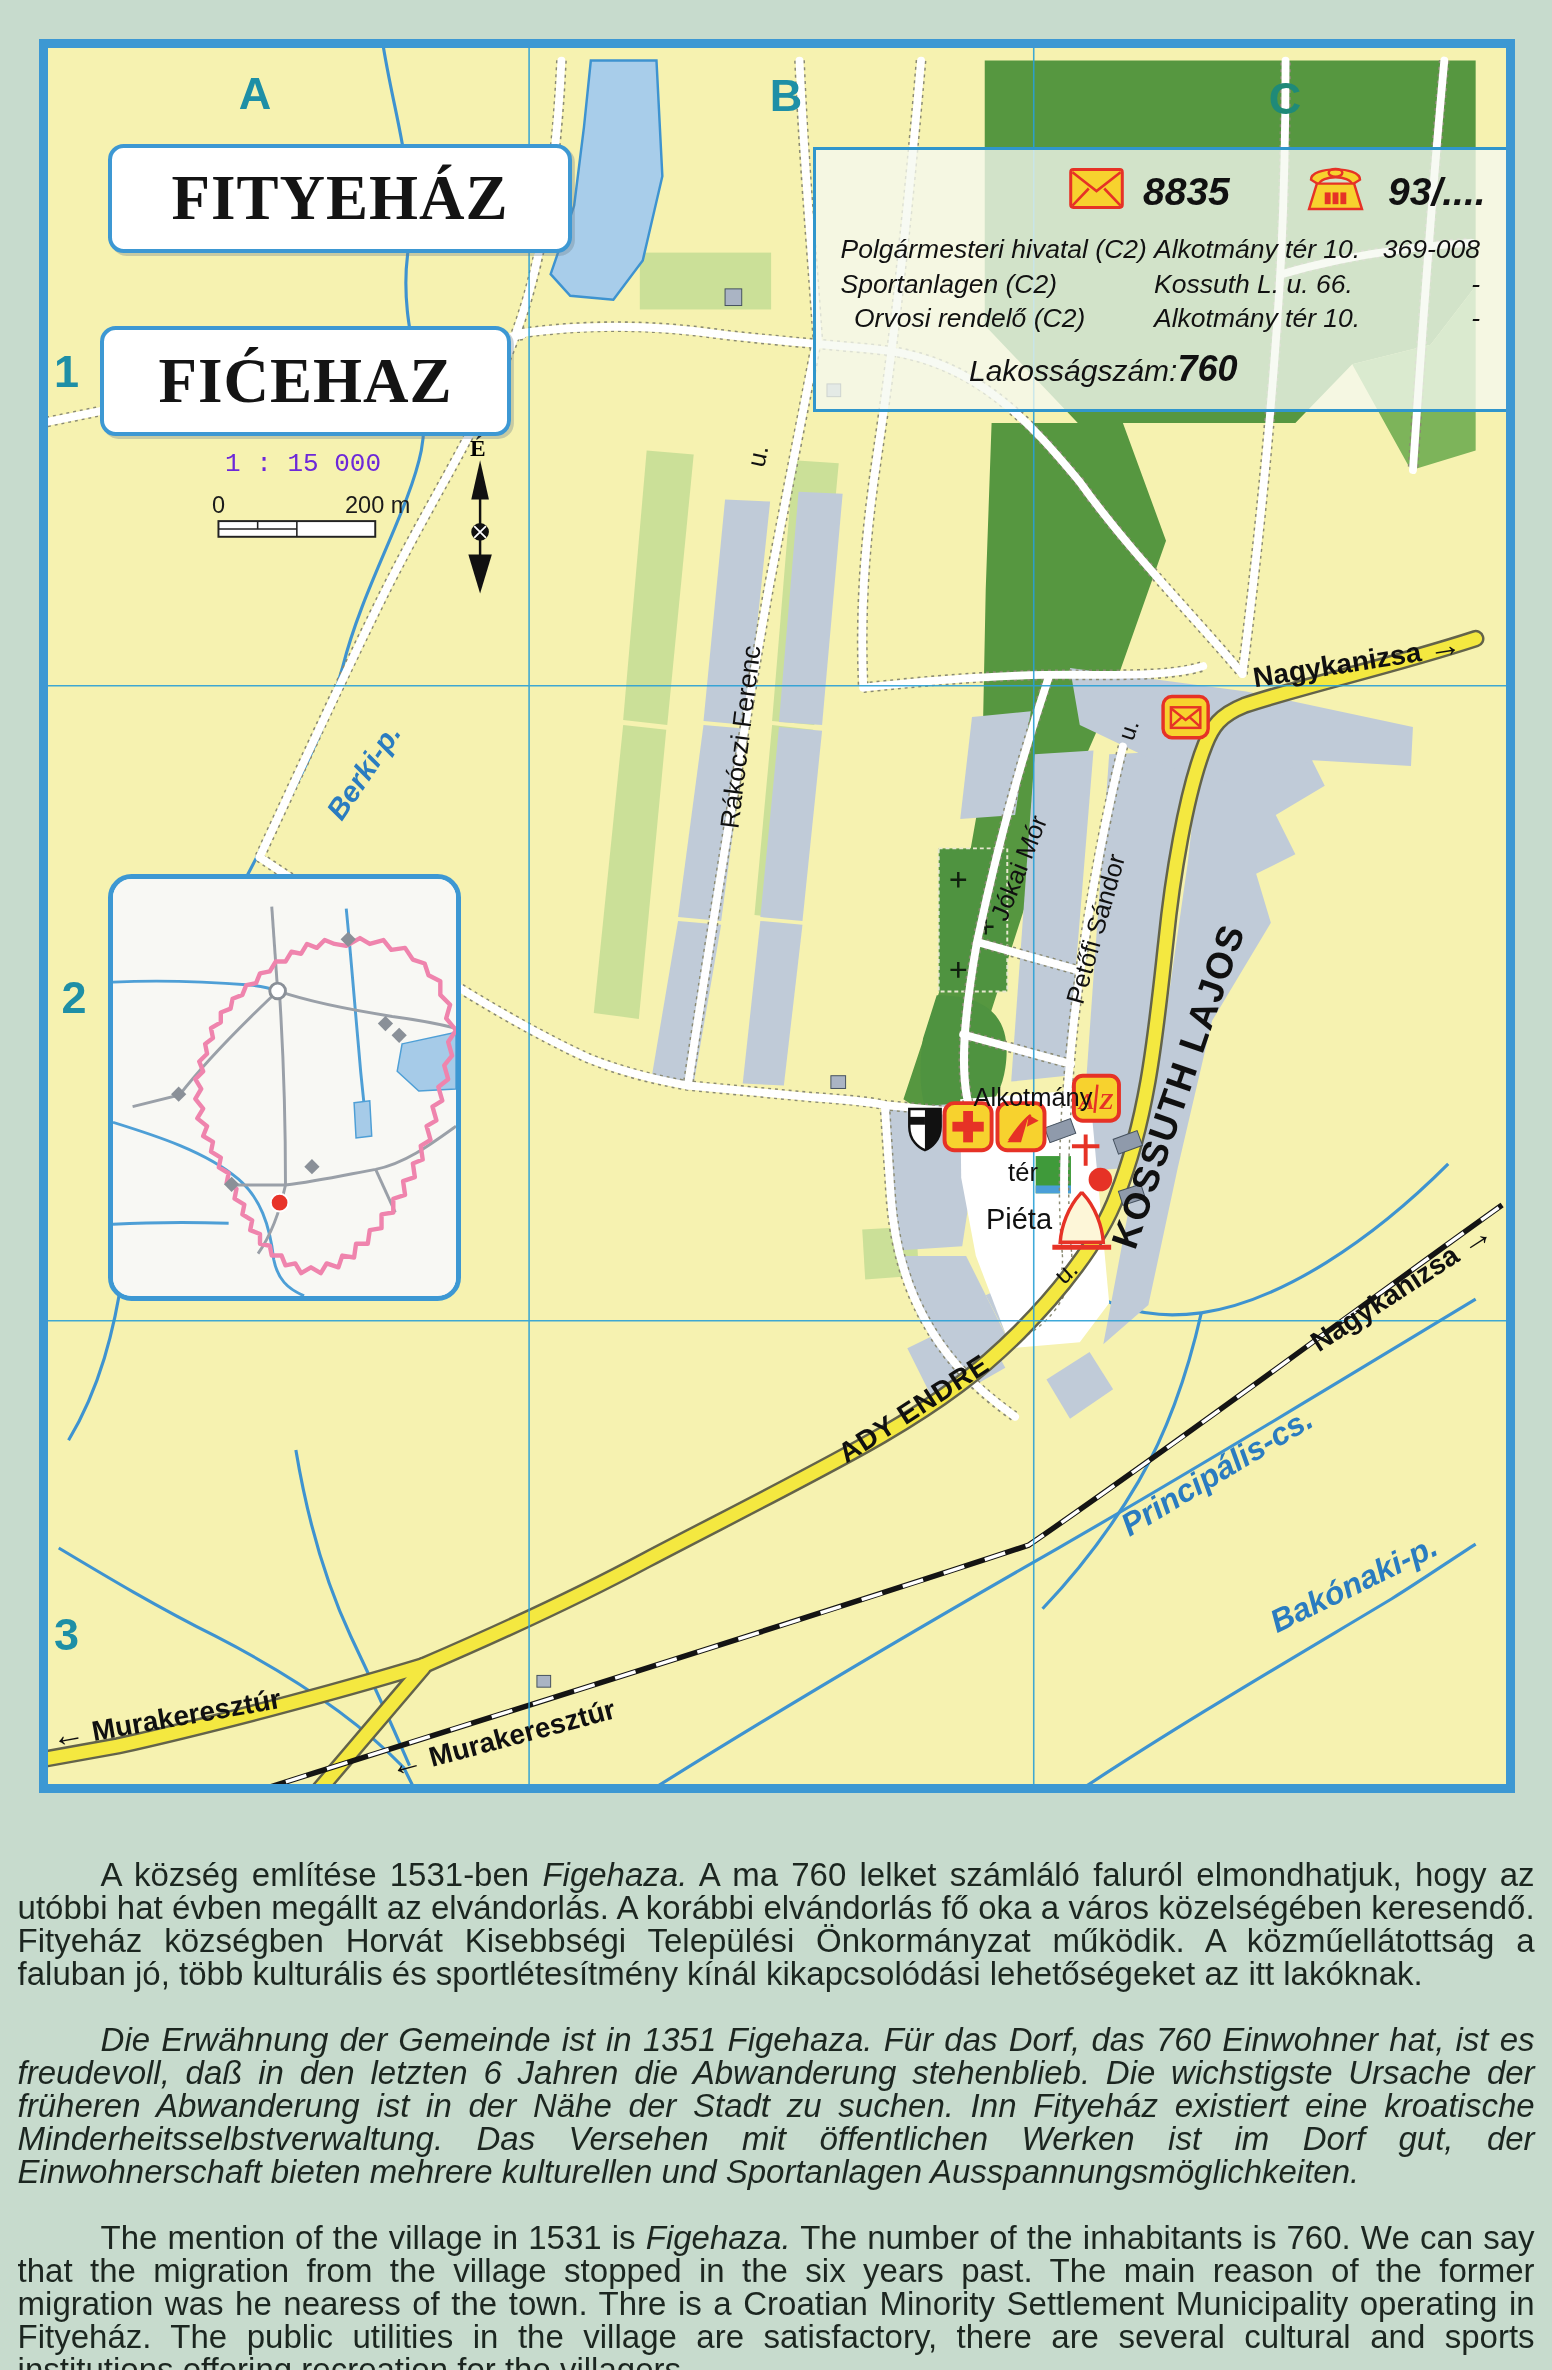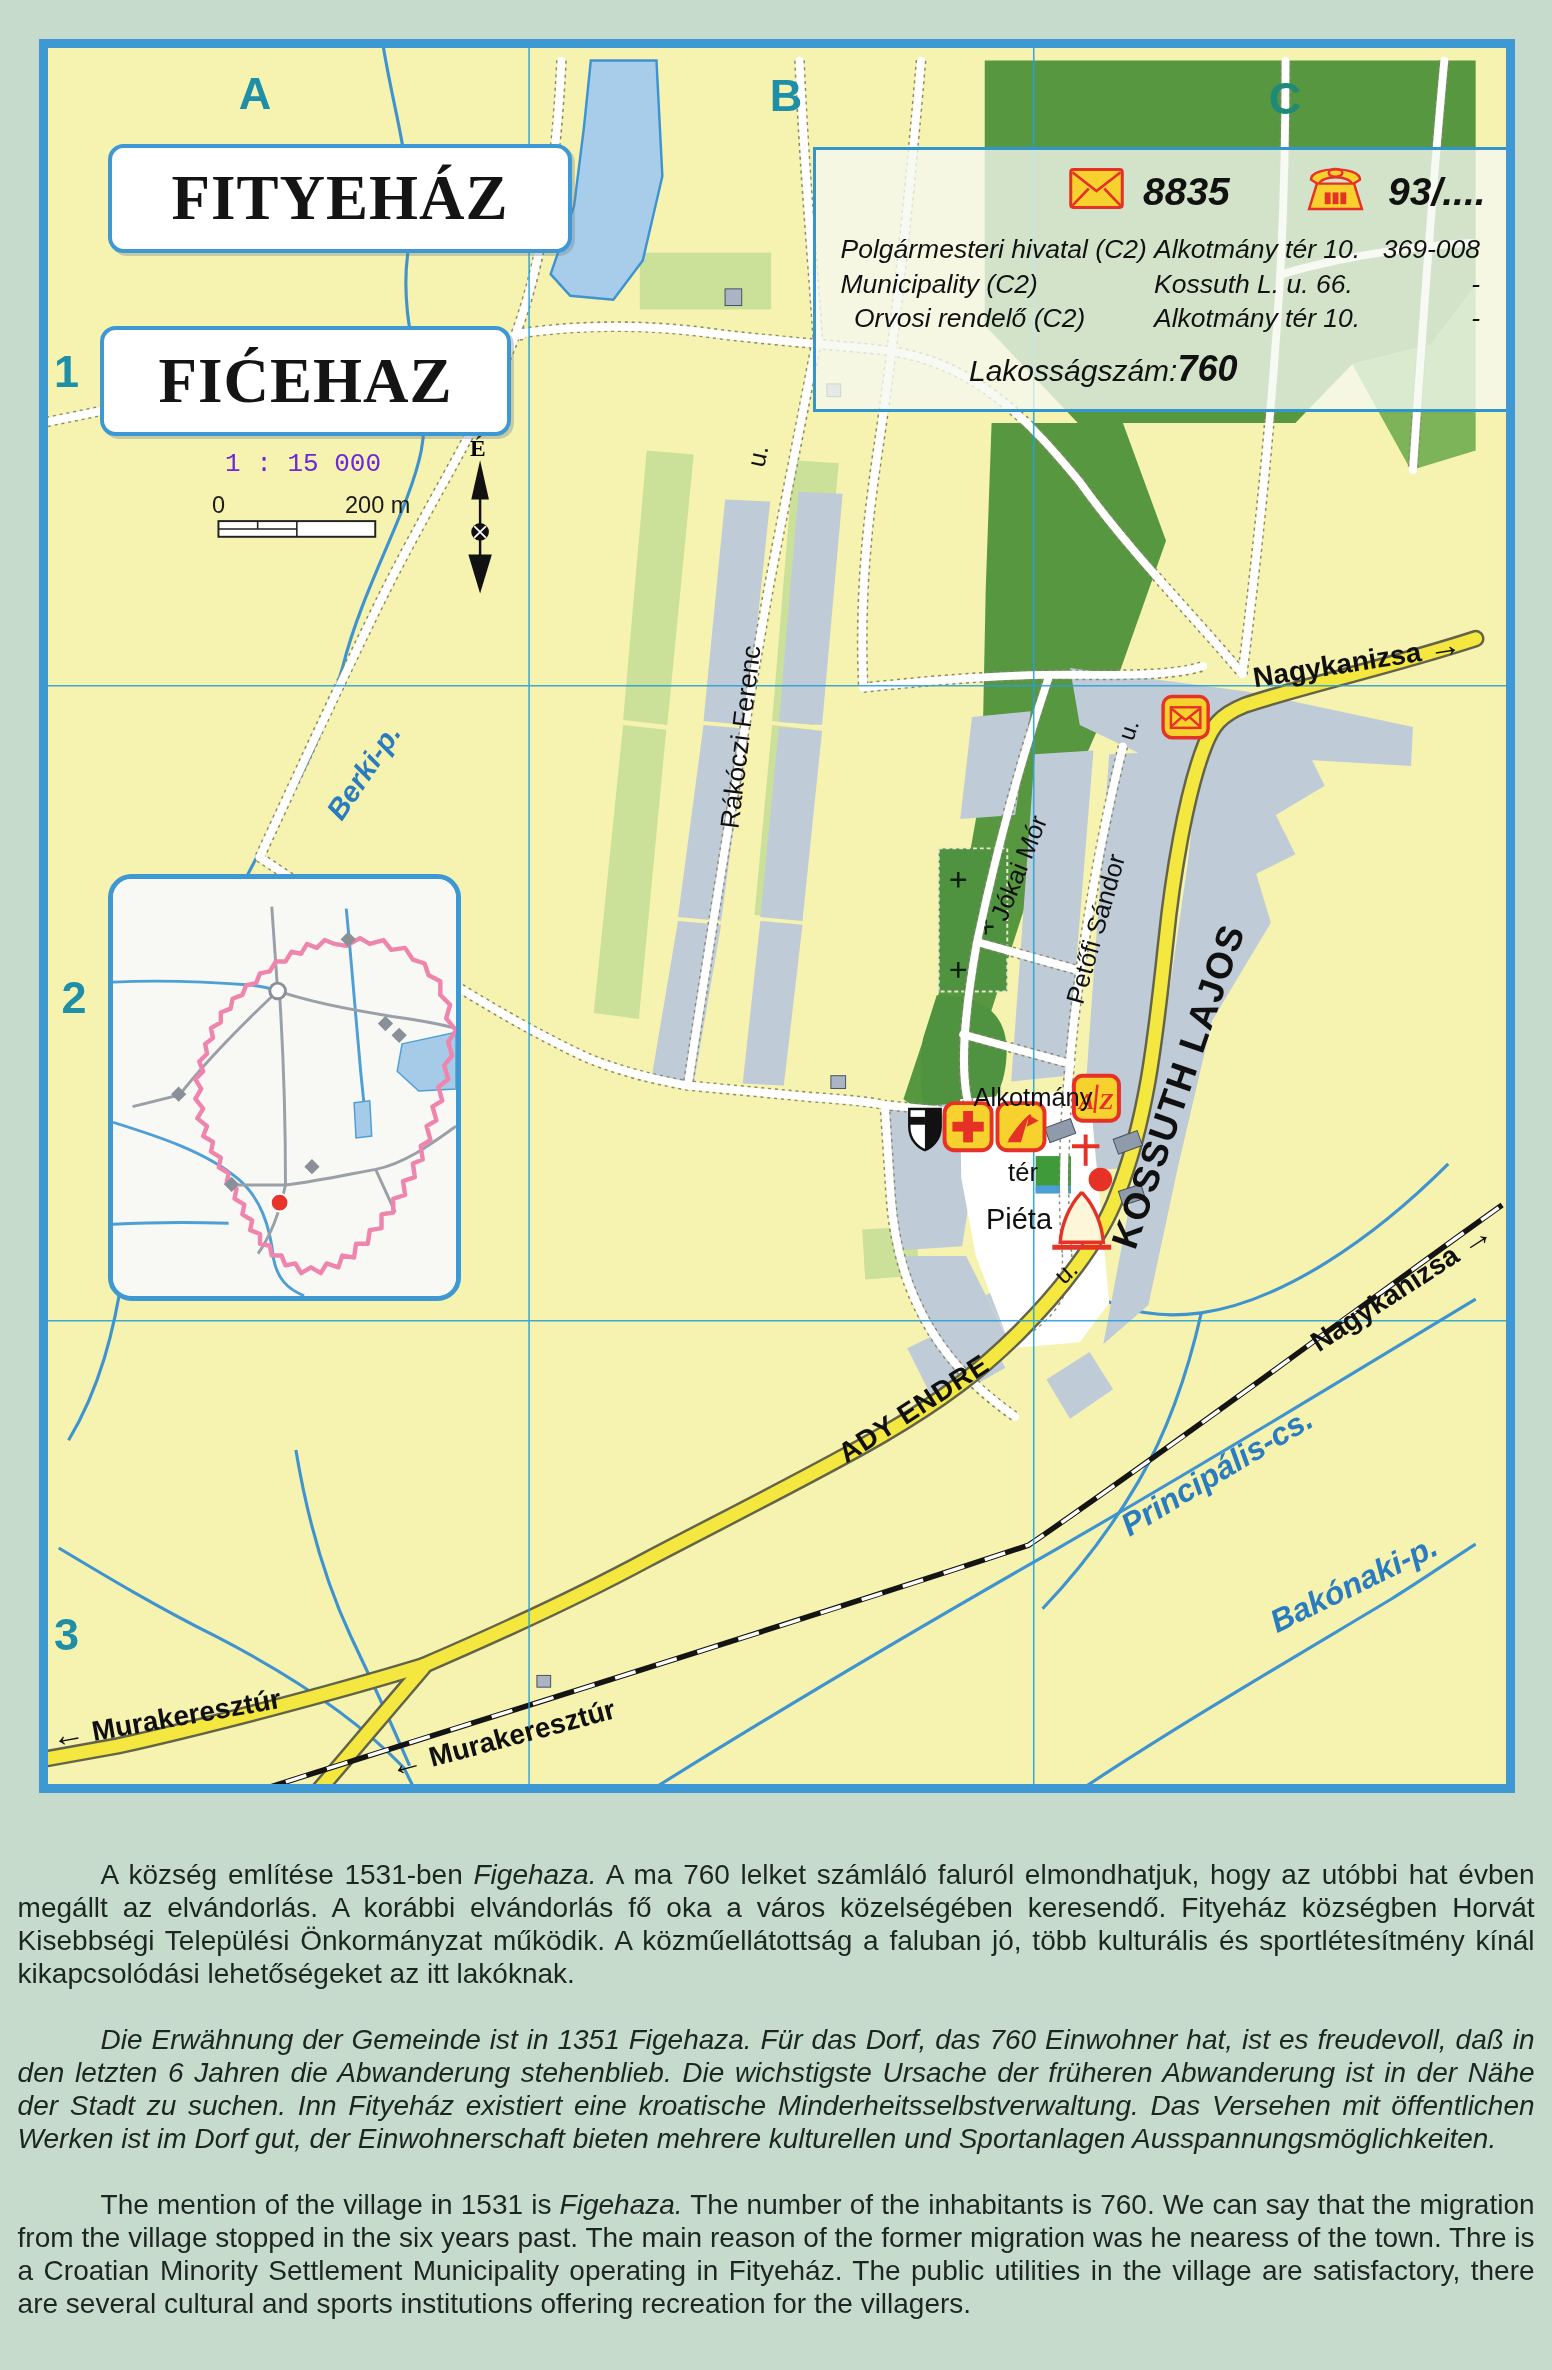--- a/index.html
+++ b/index.html
@@ -23,21 +23,21 @@
   .scalesmall{position:absolute;font-size:23.5px;color:#1a1a1a;z-index:20;}
   .north{position:absolute;font-family:"Liberation Serif",serif;font-size:23.5px;font-weight:bold;z-index:20;}
   .infobox{position:absolute;left:774px;top:108px;width:696px;height:265px;background:rgba(245,249,240,.78);border:3.9px solid #3096cc;z-index:25;box-sizing:border-box;padding-left:38px;}
   .ib-abs{position:absolute;}
   .ib-num{font-style:italic;font-weight:bold;font-size:39px;color:#111;}
   .ib-dir{font-style:italic;font-size:26.5px;color:#111;}
   .ib-pop{font-style:italic;font-size:30px;color:#111;margin-left:8px;}
   .ib-pop b{font-size:36px;}
   .inset{position:absolute;left:69px;top:835px;width:343px;height:417px;border:5.9px solid #3d98d3;border-radius:23.5px;background:#f8f8f4;overflow:hidden;z-index:25;}
   .paras{position:absolute;left:17.6px;top:1858px;width:1517px;color:#1c2620;z-index:5;}
-  .paras p{font-size:28px;line-height:33px;text-align:justify;margin:0 0 33px 0;text-indent:83px;}
+  .paras p{font-size:33px;line-height:33px;text-align:justify;margin:0 0 33px 0;text-indent:83px;}
   .paras .it{font-style:italic;}
 </style>
 </head>
 <body>
 
 <div class="page">
 
   <div class="map-panel">
     <svg class="basemap" width="1476" height="1754" viewBox="0 0 1506 1790">
       <defs>
@@ -276,21 +276,21 @@
         <rect x="27" y="29" width="6" height="12" fill="#e63226"></rect>
         <rect x="35" y="29" width="6" height="12" fill="#e63226"></rect>
         <ellipse cx="30" cy="9" rx="7" ry="4" fill="none" stroke="#e63226" stroke-width="2.5"></ellipse>
       </svg>
       <div class="ib-abs ib-num" style="left:572px;top:19.6px;">93/....</div>
 
       <div class="ib-abs ib-dir" style="left:24.5px;top:84px;">Polgármesteri hivatal (C2)</div>
       <div class="ib-abs ib-dir" style="left:338px;top:84px;">Alkotmány tér 10.</div>
       <div class="ib-abs ib-dir" style="left:539px;top:84px;width:125px;text-align:right;">369-008</div>
 
-      <div class="ib-abs ib-dir" style="left:24.5px;top:119px;">Municipality (C2)</div>
+      <div class="ib-abs ib-dir" style="left:24.5px;top:119px;">Sportanlagen (C2)</div>
       <div class="ib-abs ib-dir" style="left:338px;top:119px;">Kossuth L. u. 66.</div>
       <div class="ib-abs ib-dir" style="left:539px;top:119px;width:125px;text-align:right;">-</div>
 
       <div class="ib-abs ib-dir" style="left:38px;top:153px;">Orvosi rendelő (C2)</div>
       <div class="ib-abs ib-dir" style="left:338px;top:153px;">Alkotmány tér 10.</div>
       <div class="ib-abs ib-dir" style="left:539px;top:153px;width:125px;text-align:right;">-</div>
 
       <div class="ib-abs ib-pop" style="left:145px;top:198px;"><span>Lakosságszám:</span><b>760</b></div>
     </div>
 

